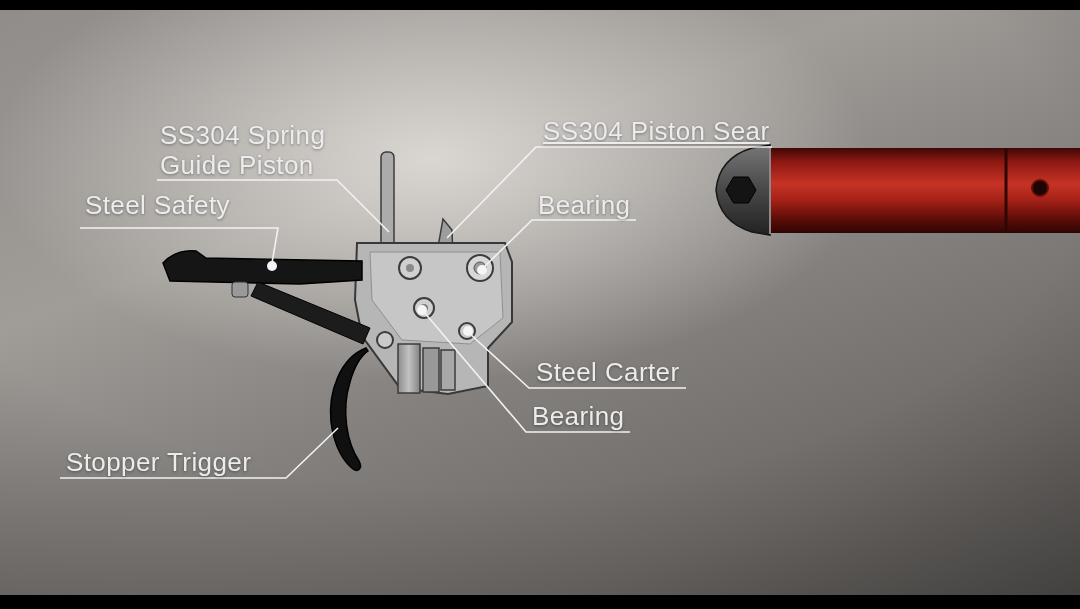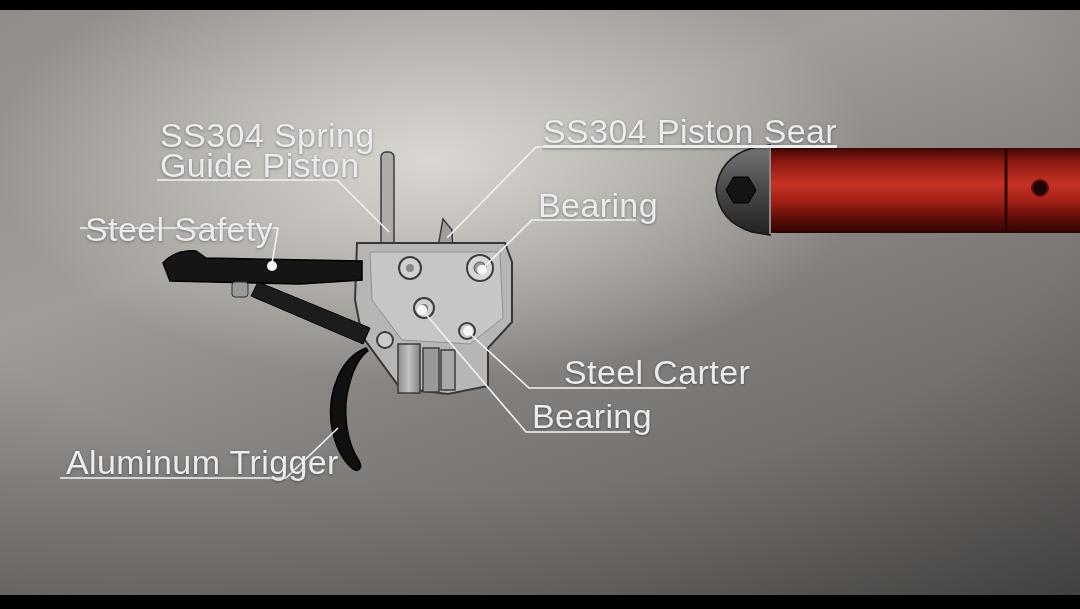--- a/index.html
+++ b/index.html
@@ -17,21 +17,21 @@
       radial-gradient(ellipse 58% 52% at 40% 26%, rgba(228,225,221,0.85) 0%, rgba(228,225,221,0) 70%),
       linear-gradient(160deg,#8f8c89 0%,#a09d99 33%,#84817e 55%,#6c6967 80%,#514f4d 100%);
   }
   .letterbox{position:absolute;left:0;width:1080px;background:#000;}
   #bar-top{top:0;height:10px;}
   #bar-bottom{bottom:0;height:14px;}
   svg.draw{position:absolute;left:0;top:0;}
   .lbl{
     position:absolute;
     color:#ececec;
-    font-size:34px;
+    font-size:26px;
     line-height:30px;
     letter-spacing:0.4px;
     text-shadow:0 1px 3px rgba(0,0,0,0.38);
     white-space:nowrap;
     user-select:none;
   }
 </style>
 </head>
 <body>
 
@@ -124,25 +124,25 @@
     </g>
   </svg>
 
   <div class="lbl" style="left:160px;top:120px;">
     <div>SS304 Spring</div>
     <div>Guide Piston</div>
   </div>
 
   <div class="lbl" style="left:543px;top:116px;text-decoration:underline;">SS304 Piston Sear</div>
 
-  <div class="lbl" style="left:85px;top:214px;">Steel Safety</div>
+  <div class="lbl" style="left:85px;top:190px;">Steel Safety</div>
 
   <div class="lbl" style="left:538px;top:190px;">Bearing</div>
 
-  <div class="lbl" style="left:564px;top:357px;">Steel Carter</div>
+  <div class="lbl" style="left:536px;top:357px;">Steel Carter</div>
 
   <div class="lbl" style="left:532px;top:401px;">Bearing</div>
 
-  <div class="lbl" style="left:66px;top:447px;">Aluminum Trigger</div>
+  <div class="lbl" style="left:66px;top:447px;">Stopper Trigger</div>
 
   <div class="letterbox" id="bar-top"></div>
   <div class="letterbox" id="bar-bottom"></div>
 </div>
 
 </body></html>

